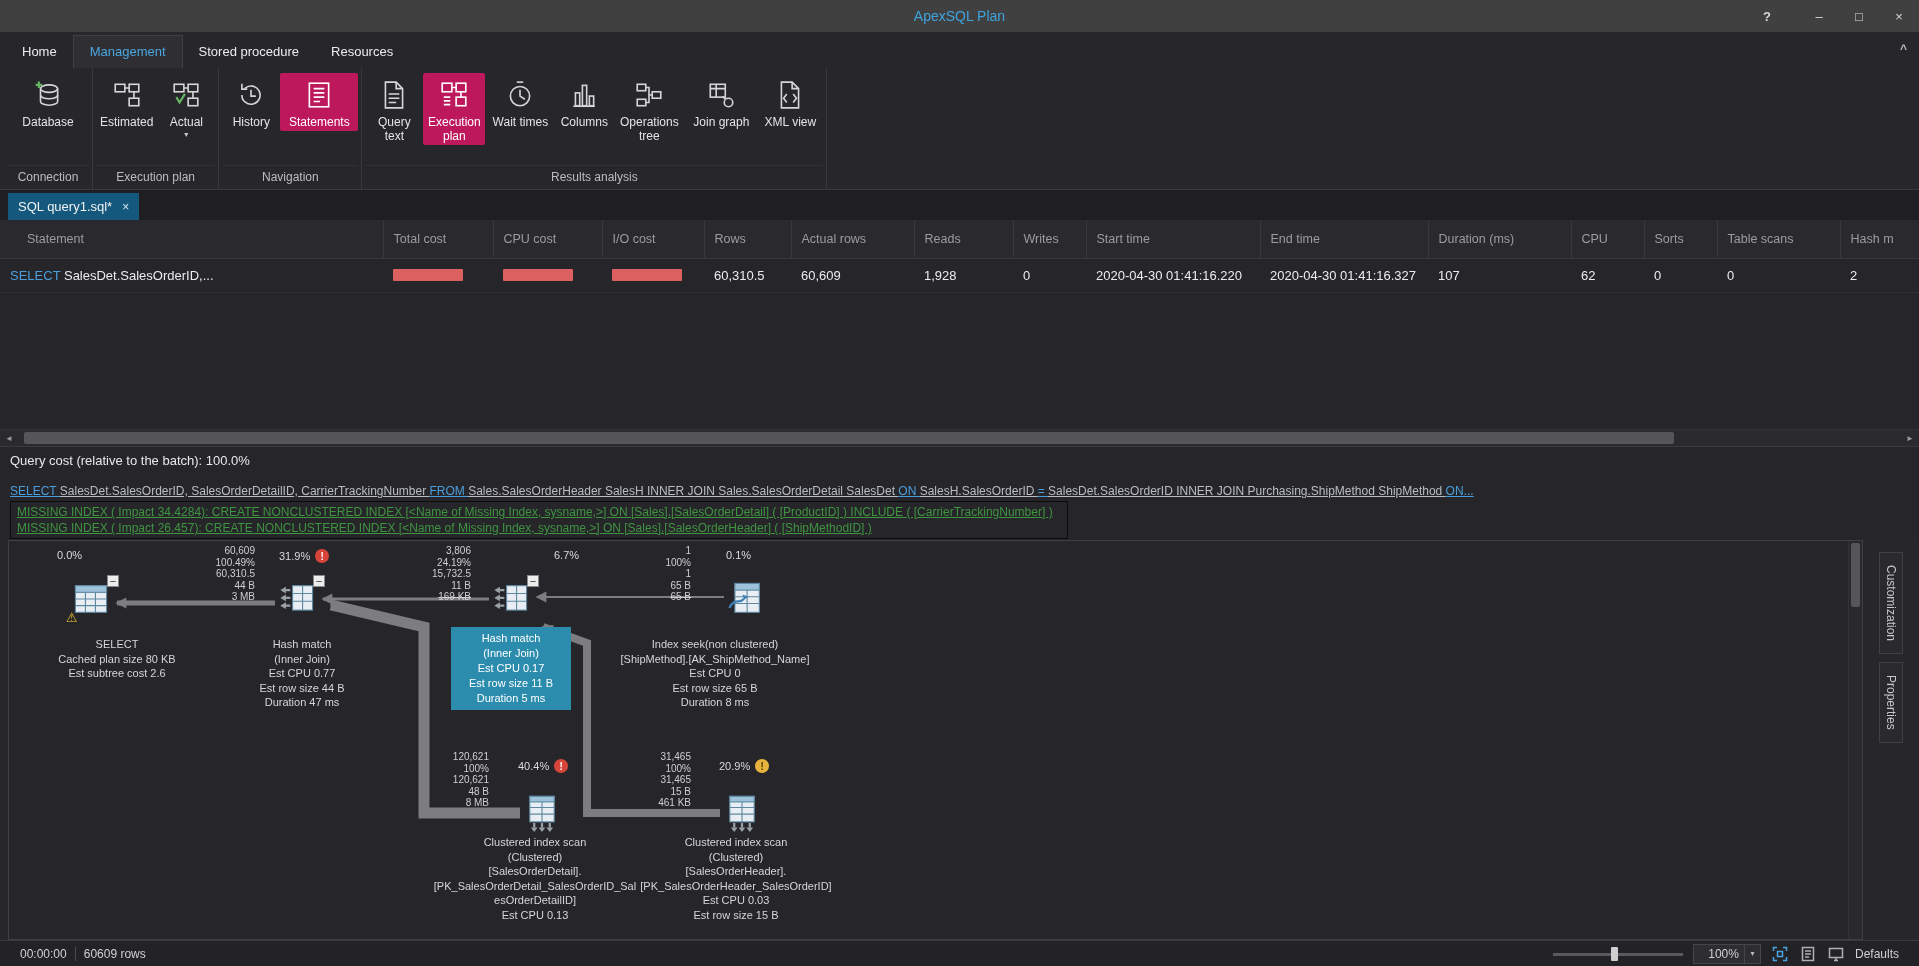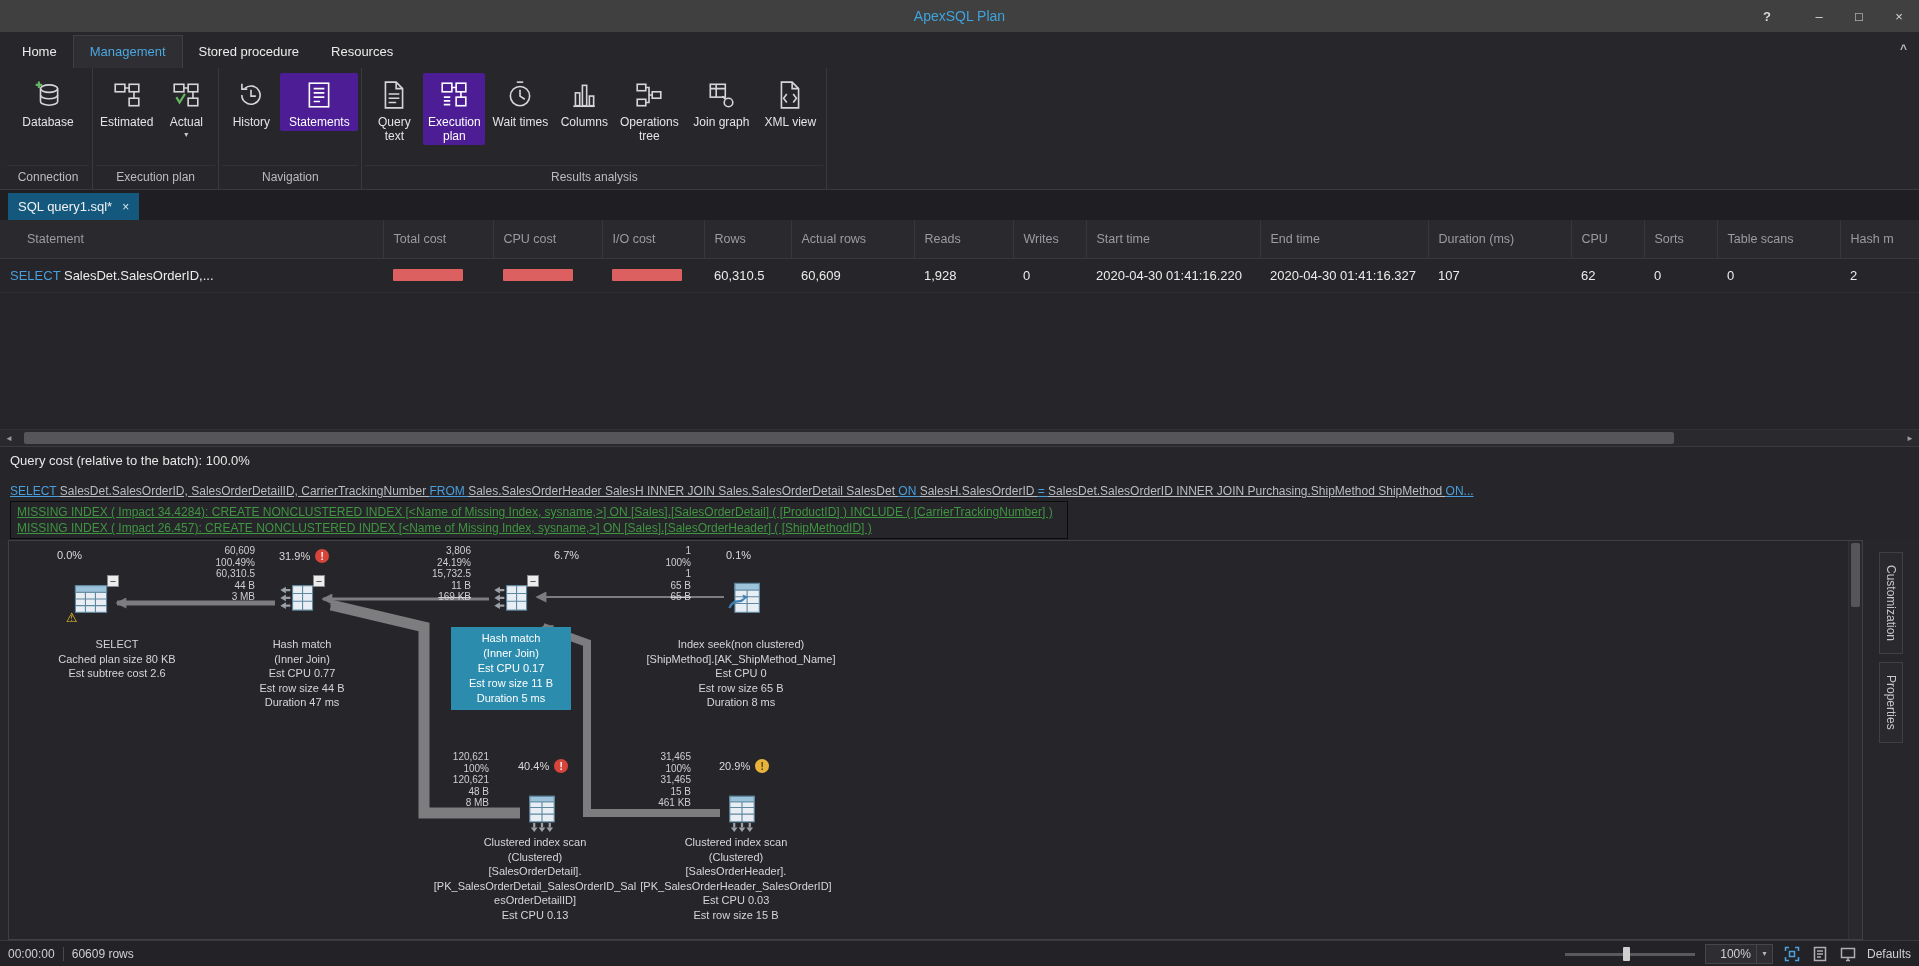--- a/index.html
+++ b/index.html
@@ -19,21 +19,21 @@
   .menu-tab.active { color:#4ba7e0; background:#2e2e33; border:1px solid #3f3f44; border-bottom:none; }
   .ribbon-collapse { position:absolute; right:12px; top:10px; color:#b8b8bc; font-size:12px; font-weight:bold; }
 
   
   .ribbon { height:122px; display:flex; background:#27272b; border-bottom:1px solid #3a3a3e; padding-left:4px; }
   .ribbon-group { display:flex; flex-direction:column; border-right:1px solid #3a3a3e; padding:0 3px; }
   .ribbon-buttons { flex:1; display:flex; align-items:flex-start; padding-top:5px; }
   .ribbon-btn { min-width:58px; max-width:86px; display:flex; flex-direction:column; align-items:center; padding:5px 4px 2px; border-radius:2px; }
   .ribbon-btn .ricon { width:34px; height:34px; display:flex; align-items:center; justify-content:center; }
   .ribbon-btn .rlabel { margin-top:3px; font-size:12px; line-height:14px; text-align:center; color:#e4e4e6; white-space:normal; }
-  .ribbon-btn.selected { background:#4c1d95; }
+  .ribbon-btn.selected { background:#be185d; }
   .ribbon-btn.selected .rlabel { color:#fff; }
   .drop-arrow { font-size:8px; color:#c8c8cc; line-height:8px; margin-top:2px; }
   .ribbon-group-label { height:24px; line-height:22px; text-align:center; font-size:12px; color:#bcbcc0; border-top:1px solid #323236; white-space:nowrap; padding:0 6px; }
 
   
   .doc-tabs { height:30px; background:#1f1f23; display:flex; align-items:flex-end; padding-left:8px; }
   .doc-tab { height:27px; background:#15587e; color:#f2f2f2; display:flex; align-items:center; padding:0 10px; }
   .tab-close { margin-left:10px; font-size:12px; color:#d8e6ef; }
 
   
@@ -78,21 +78,21 @@
   .tri-warn { position:absolute; left:-5px; bottom:-5px; color:#f0c330; font-size:13px; line-height:13px; }
   .sel-box { position:absolute; background:#2b8cad; color:#fff; text-align:center; font-size:11px; line-height:15px; padding-top:4px; }
   .plan-vscroll { position:absolute; right:0; top:0; bottom:0; width:14px; background:#2a2a2e; border-left:1px solid #333337; }
   .plan-vscroll-thumb { position:absolute; top:2px; left:2px; right:2px; height:64px; background:#55555a; border-radius:2px; }
 
   
   .side-strip { width:56px; display:flex; flex-direction:column; align-items:center; padding-top:12px; gap:8px; }
   .side-tab { writing-mode:vertical-rl; background:#2a2a2e; border:1px solid #3f3f44; color:#c8c8cc; font-size:12px; padding:12px 4px; }
 
   
-  .statusbar { height:26px; background:#232327; border-top:1px solid #3a3a3e; display:flex; align-items:center; padding:0 8px; font-size:12px; color:#d0d0d4; }
+  .statusbar { height:26px; background:#232327; border-top:1px solid #3a3a3e; display:flex; align-items:center; padding:0 20px; font-size:12px; color:#d0d0d4; }
   .sdiv { width:1px; height:14px; background:#4a4a4e; margin:0 8px; }
   .status-right { margin-left:auto; display:flex; align-items:center; gap:10px; }
   .zoom-slider { width:130px; height:18px; position:relative; }
   .zoom-track { position:absolute; left:0; right:0; top:8px; height:3px; background:#5a5a5e; }
   .zoom-thumb { position:absolute; left:58px; top:2px; width:7px; height:14px; background:#cfcfcf; border-radius:1px; }
   .zoom-group { display:flex; align-items:center; }
   .zoom-box { min-width:52px; height:20px; background:#2e2e32; border:1px solid #46464a; display:flex; align-items:center; justify-content:flex-end; padding:0 5px; }
   .zoom-drop { width:16px; height:20px; background:#2e2e32; border:1px solid #46464a; border-left:none; display:flex; align-items:center; justify-content:center; font-size:8px; color:#b8b8bc; }
   .status-icon { width:18px; height:18px; display:flex; align-items:center; justify-content:center; }
 </style>
@@ -468,21 +468,21 @@
       </div>
     <div class="picon" style="left:717px;top:38px">
       <svg width="40" height="40" viewBox="0 0 36 36">
         <rect x="8" y="4" width="22" height="26" fill="#e8eef3" stroke="#5e87a0"></rect>
         <rect x="8" y="4" width="22" height="6" fill="#9cc3da" stroke="#5e87a0"></rect>
         <path d="M8 16 h22 M8 22 h22 M19 10 v20" stroke="#5e87a0" fill="none"></path>
         <path d="M3 26 c5 -10 9 -3 13 -8" stroke="#3f7fb5" stroke-width="2" fill="none"></path>
         <path d="M15 14 l5 2 -4 3 z" fill="#3f7fb5"></path>
       </svg>
     </div>
-    <div class="plabels" style="left:597px;top:96px;width:270px">
+    <div class="plabels" style="left:571px;top:96px;width:270px">
       <div>Index seek(non clustered)</div>
       <div>[ShipMethod].[AK_ShipMethod_Name]</div>
       <div>Est CPU  0</div>
       <div>Est row size  65 B</div>
       <div>Duration  8 ms</div>
     </div>
 
     <div class="pstats" style="left:388px;top:210px;width:92px">
       <div>120,621</div>
       <div>100%</div>

